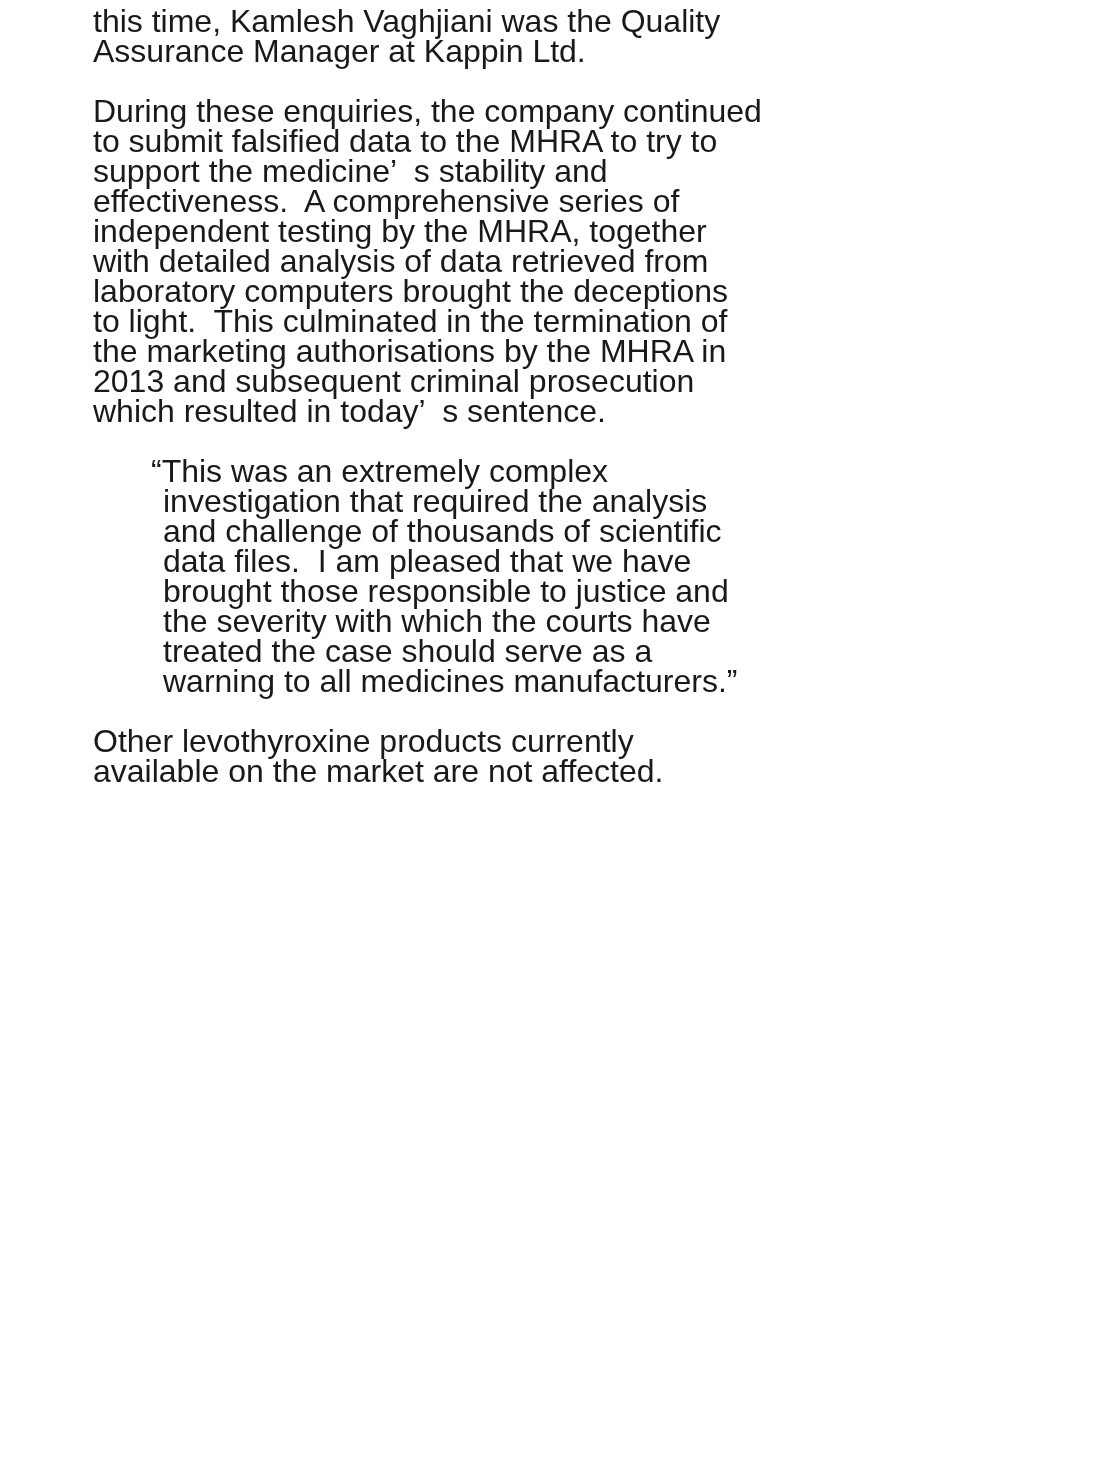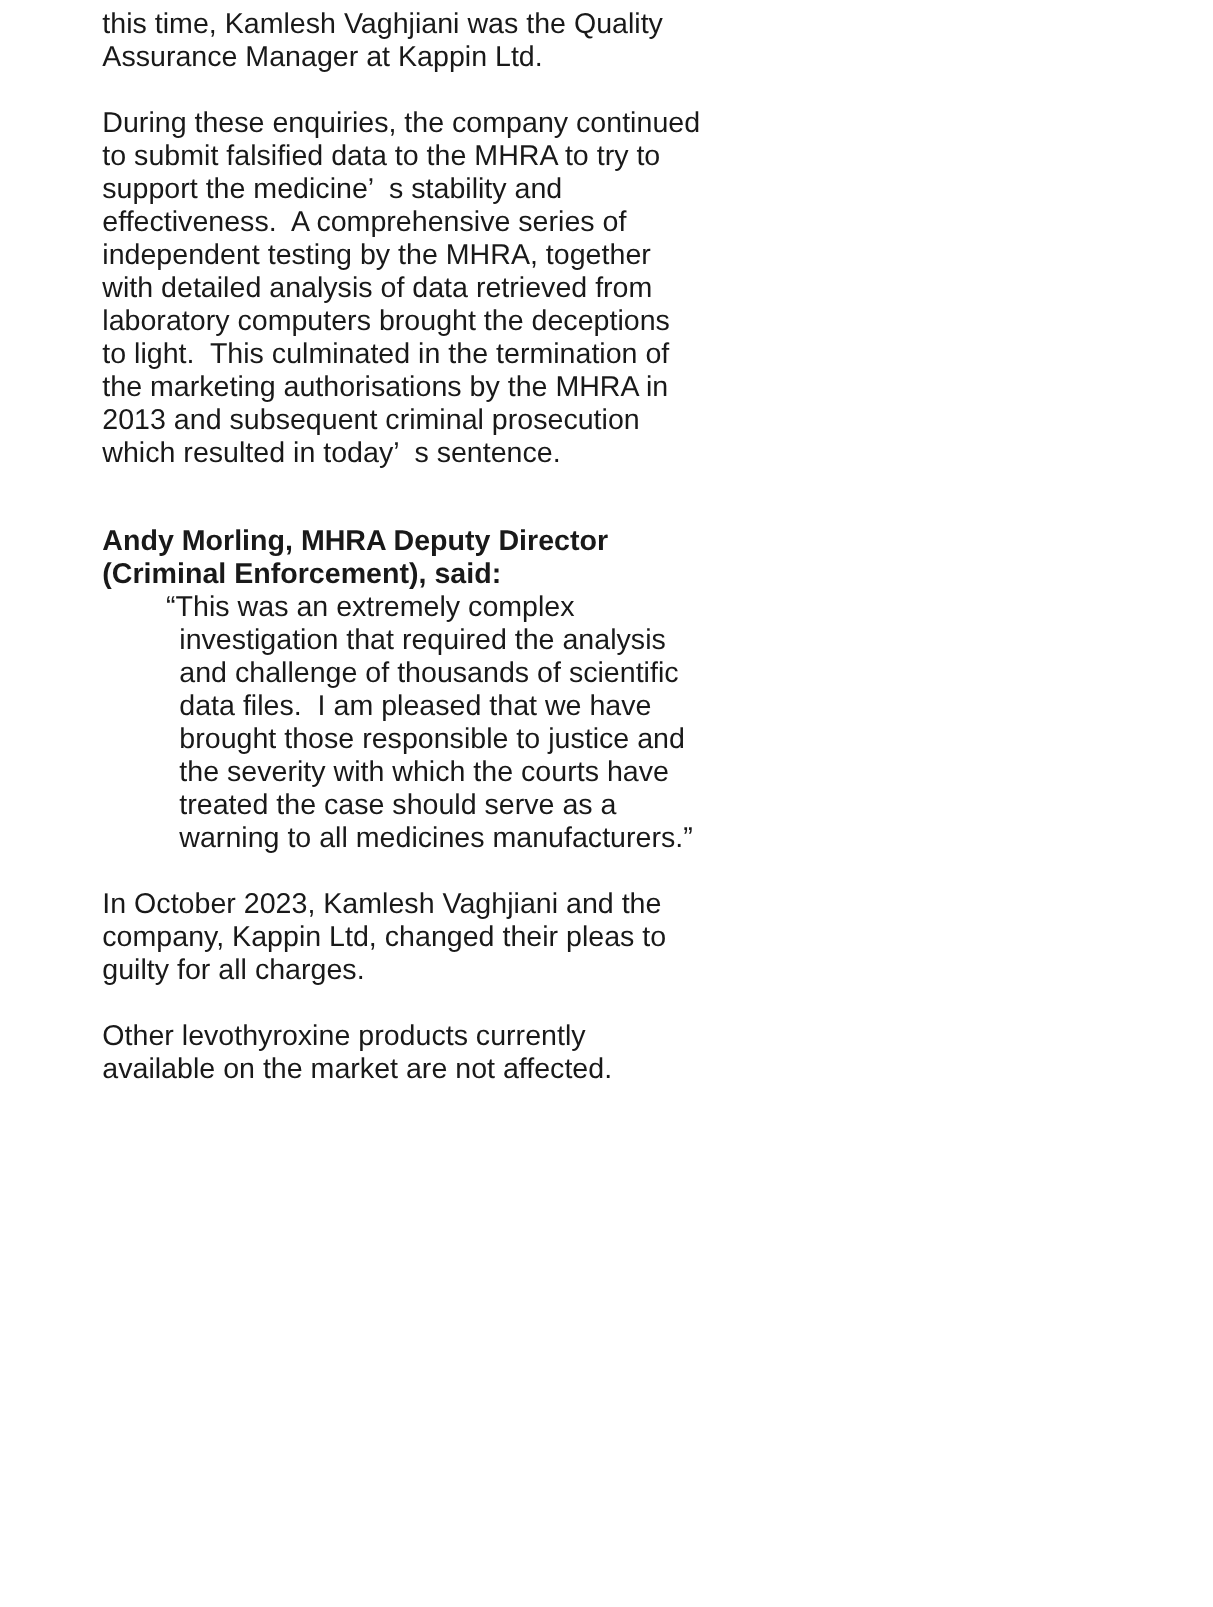--- a/index.html
+++ b/index.html
@@ -11,21 +11,21 @@
     width: 1103px;
     height: 1461px;
     overflow: hidden;
   }
   .page {
     box-sizing: border-box;
     width: 946px;
     height: 1461px;
     padding: 6px 60px 0 93px;
     font-family: "Liberation Sans", "DejaVu Sans", sans-serif;
-    font-size: 26px;
+    font-size: 32px;
     line-height: 30px;
     color: #191919;
     background: #ffffff;
   }
   .page p {
     margin: 0 0 30px 0;
     white-space: pre-wrap; 
   }
   .para-heading {
     font-weight: 700;
@@ -49,34 +49,29 @@
 support the medicine’  s stability and
 effectiveness.  A comprehensive series of
 independent testing by the MHRA, together
 with detailed analysis of data retrieved from
 laboratory computers brought the deceptions
 to light.  This culminated in the termination of
 the marketing authorisations by the MHRA in
 2013 and subsequent criminal prosecution
 which resulted in today’  s sentence.</p>
 
-  <p class="para-heading">Andy Morling, MHRA Deputy Director
-(Criminal Enforcement), said:</p>
 
 
 
 
   <p class="para-quote">“This was an extremely complex
 investigation that required the analysis
 and challenge of thousands of scientific
 data files.  I am pleased that we have
 brought those responsible to justice and
 the severity with which the courts have
 treated the case should serve as a
 warning to all medicines manufacturers.”</p>
 
-  <p class="para-body">In October 2023, Kamlesh Vaghjiani and the
-company, Kappin Ltd, changed their pleas to
-guilty for all charges.</p>
 
   <p class="para-body">Other levothyroxine products currently
 available on the market are not affected.</p>
 </main>
 
 </body></html>

